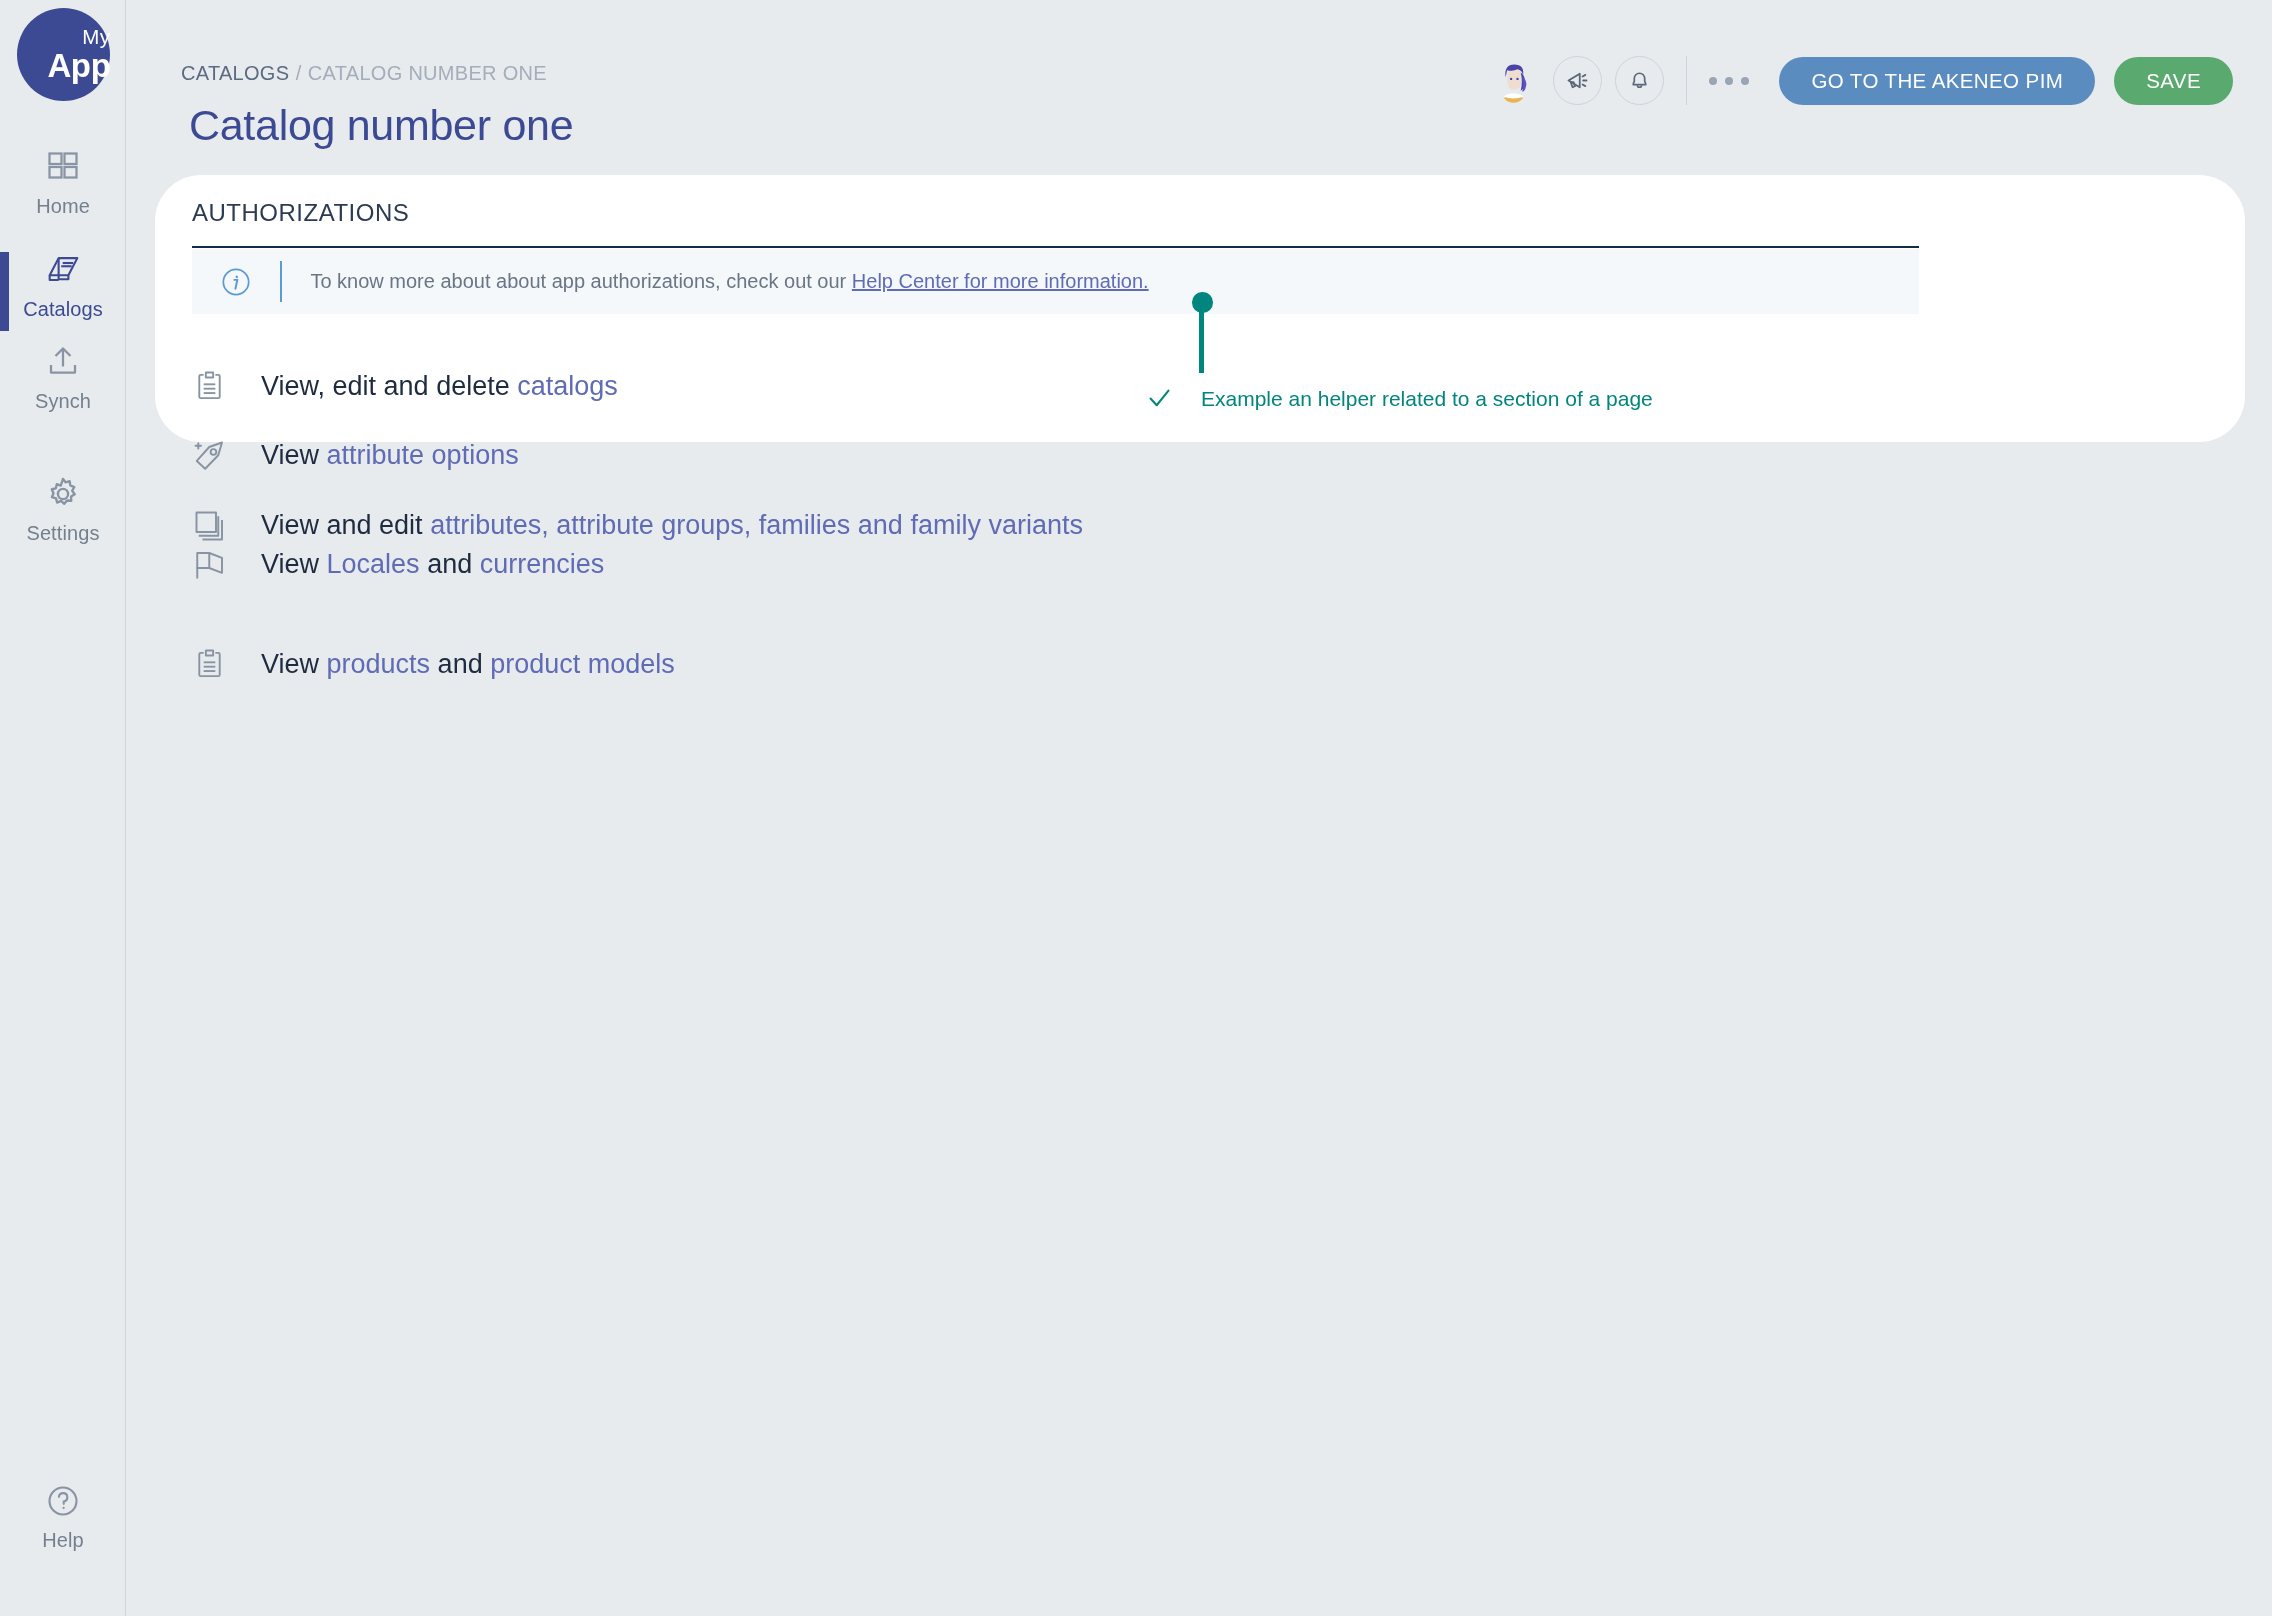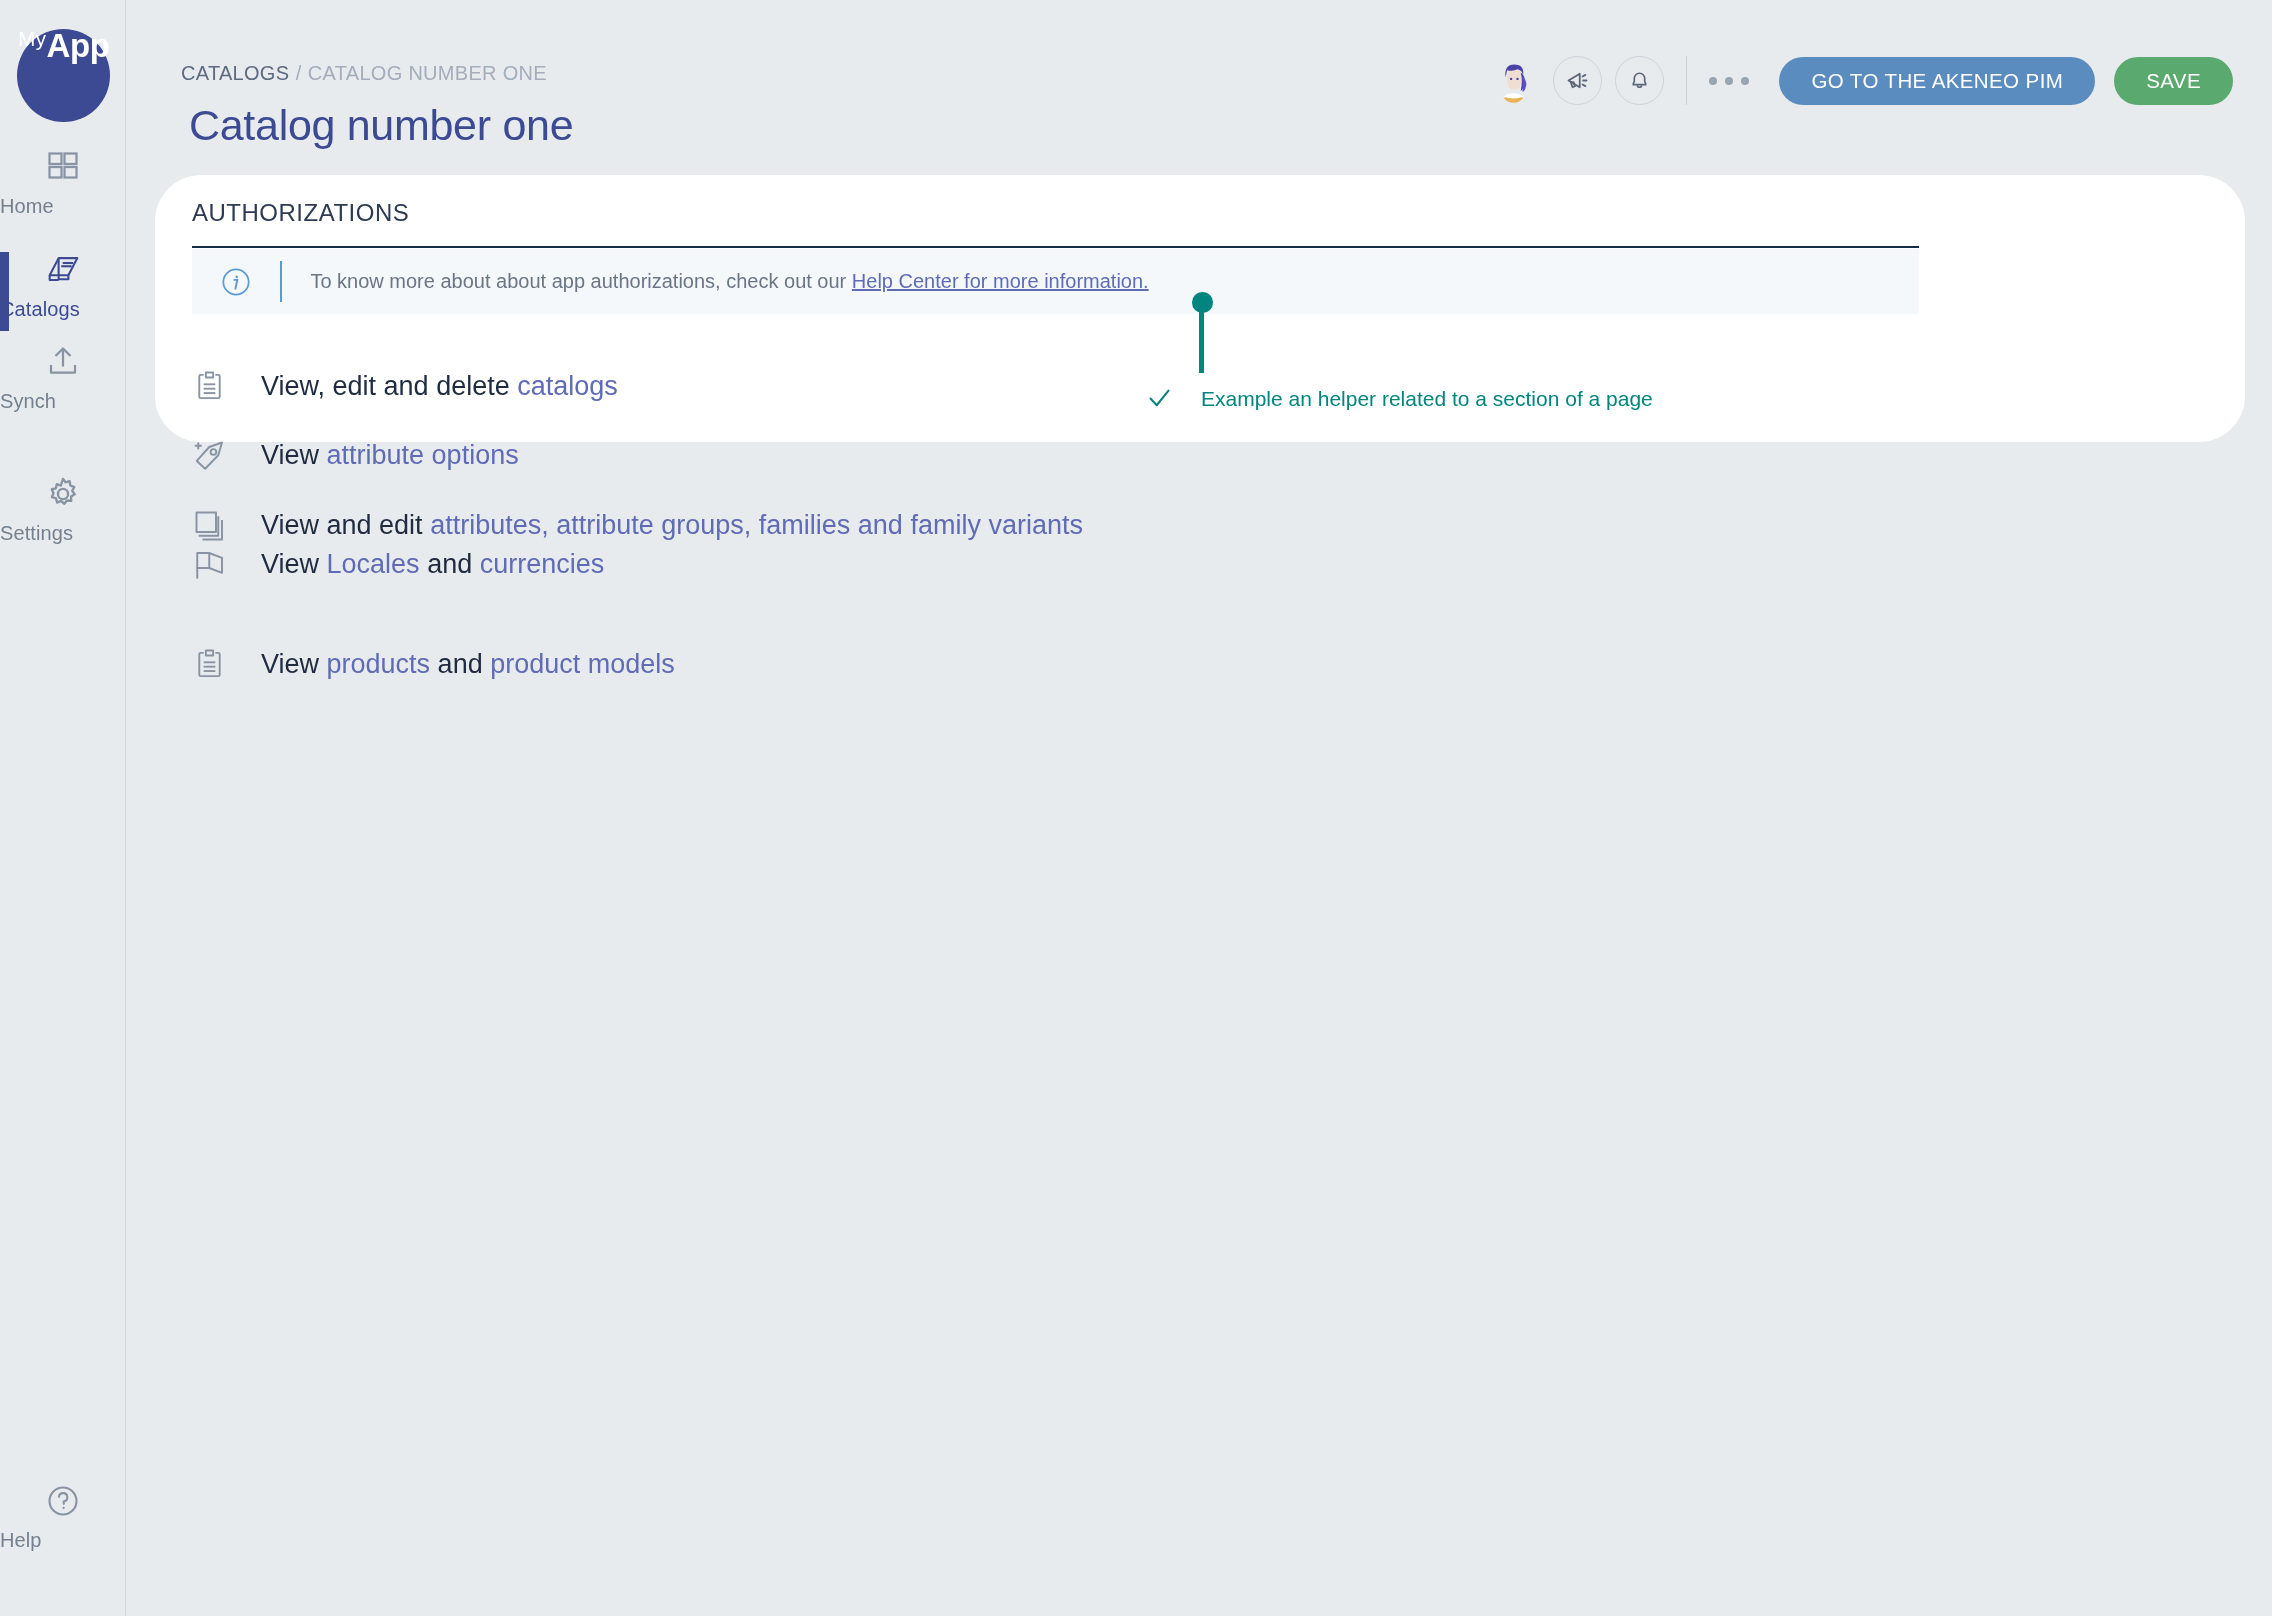--- a/index.html
+++ b/index.html
@@ -11,37 +11,37 @@
   }
 
   
   #sidebar {
     position: absolute; left: 0; top: 0;
     width: 126px; height: 1616px;
     background: #e8ebee;
     border-right: 1.6px solid #cfd6dd;
   }
   #logo {
-    position: absolute; left: 17.4px; top: 29px;
+    position: absolute; left: 17.4px; top: 8px;
     width: 93px; height: 93px;
     border-radius: 50%;
     background: #3c4a94;
     color: #fff;
-    display: flex; flex-direction: row;
-    align-items: flex-start; justify-content: center;
+    display: flex; flex-direction: column;
+    align-items: flex-end; justify-content: center;
     line-height: 1;
   }
   #logo .logo-my { font-size: 20.5px; font-weight: 400; letter-spacing: 0.4px; margin-bottom: 1.6px; }
   #logo .logo-app { font-size: 33px; font-weight: 700; letter-spacing: -0.4px; }
 
   .nav-item {
     position: absolute; left: 0; width: 126px;
     height: 87px;
     display: flex; flex-direction: column;
-    justify-content: flex-start;
+    align-items: center; justify-content: flex-start;
     color: #74808f;
     cursor: pointer;
   }
   .nav-item .nav-icon { height: 41px; display:flex; align-items:center; justify-content:center; }
   .nav-item .nav-label { font-size: 20px; margin-top: 8px; letter-spacing: 0.1px; }
   .nav-item.active { color: #3c4a94; }
   .nav-item.active::before {
     content: ""; position: absolute; left: 0; top: 3.2px;
     width: 8.7px; height: 79px; background: #3c4a94;
   }

